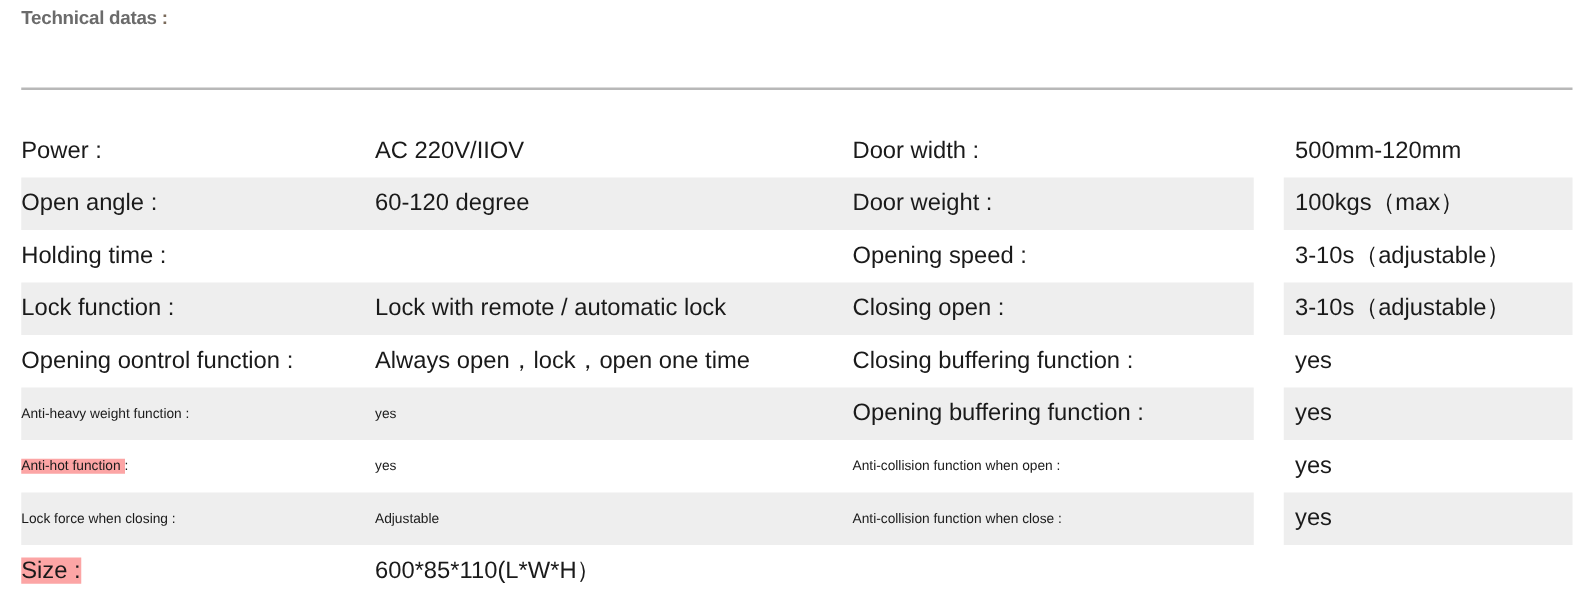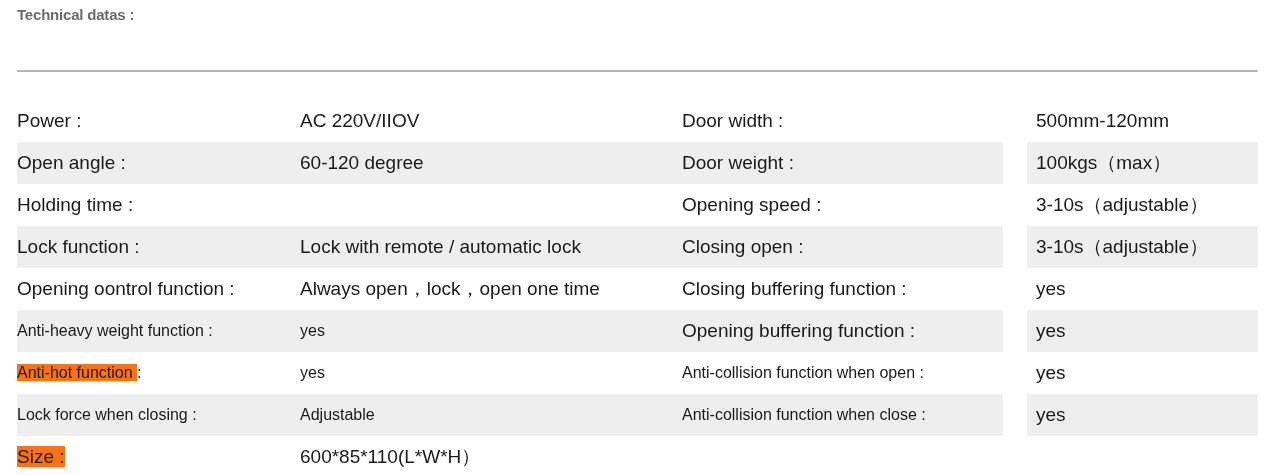--- a/index.html
+++ b/index.html
@@ -79,25 +79,25 @@
     white-space: nowrap;
   }
 
   .c1 { left: 17px;   }
   .c2 { left: 300px;  }
   .c3 { left: 682px;  }
   .c4 { left: 1036px; }
 
   
   .t-lg   { font-size: 19px; }
-  .t-sm   { font-size: 16px; }
+  .t-sm   { font-size: 11px; }
 
   
   .sel {
-    background: #f97316;
+    background: #fca5a5;
     text-align: right;
   }
 </style>
 </head>
 <body>
 
 <div class="heading">
   <span>Technical datas</span><span class="colon"> :</span>
 </div>
 

